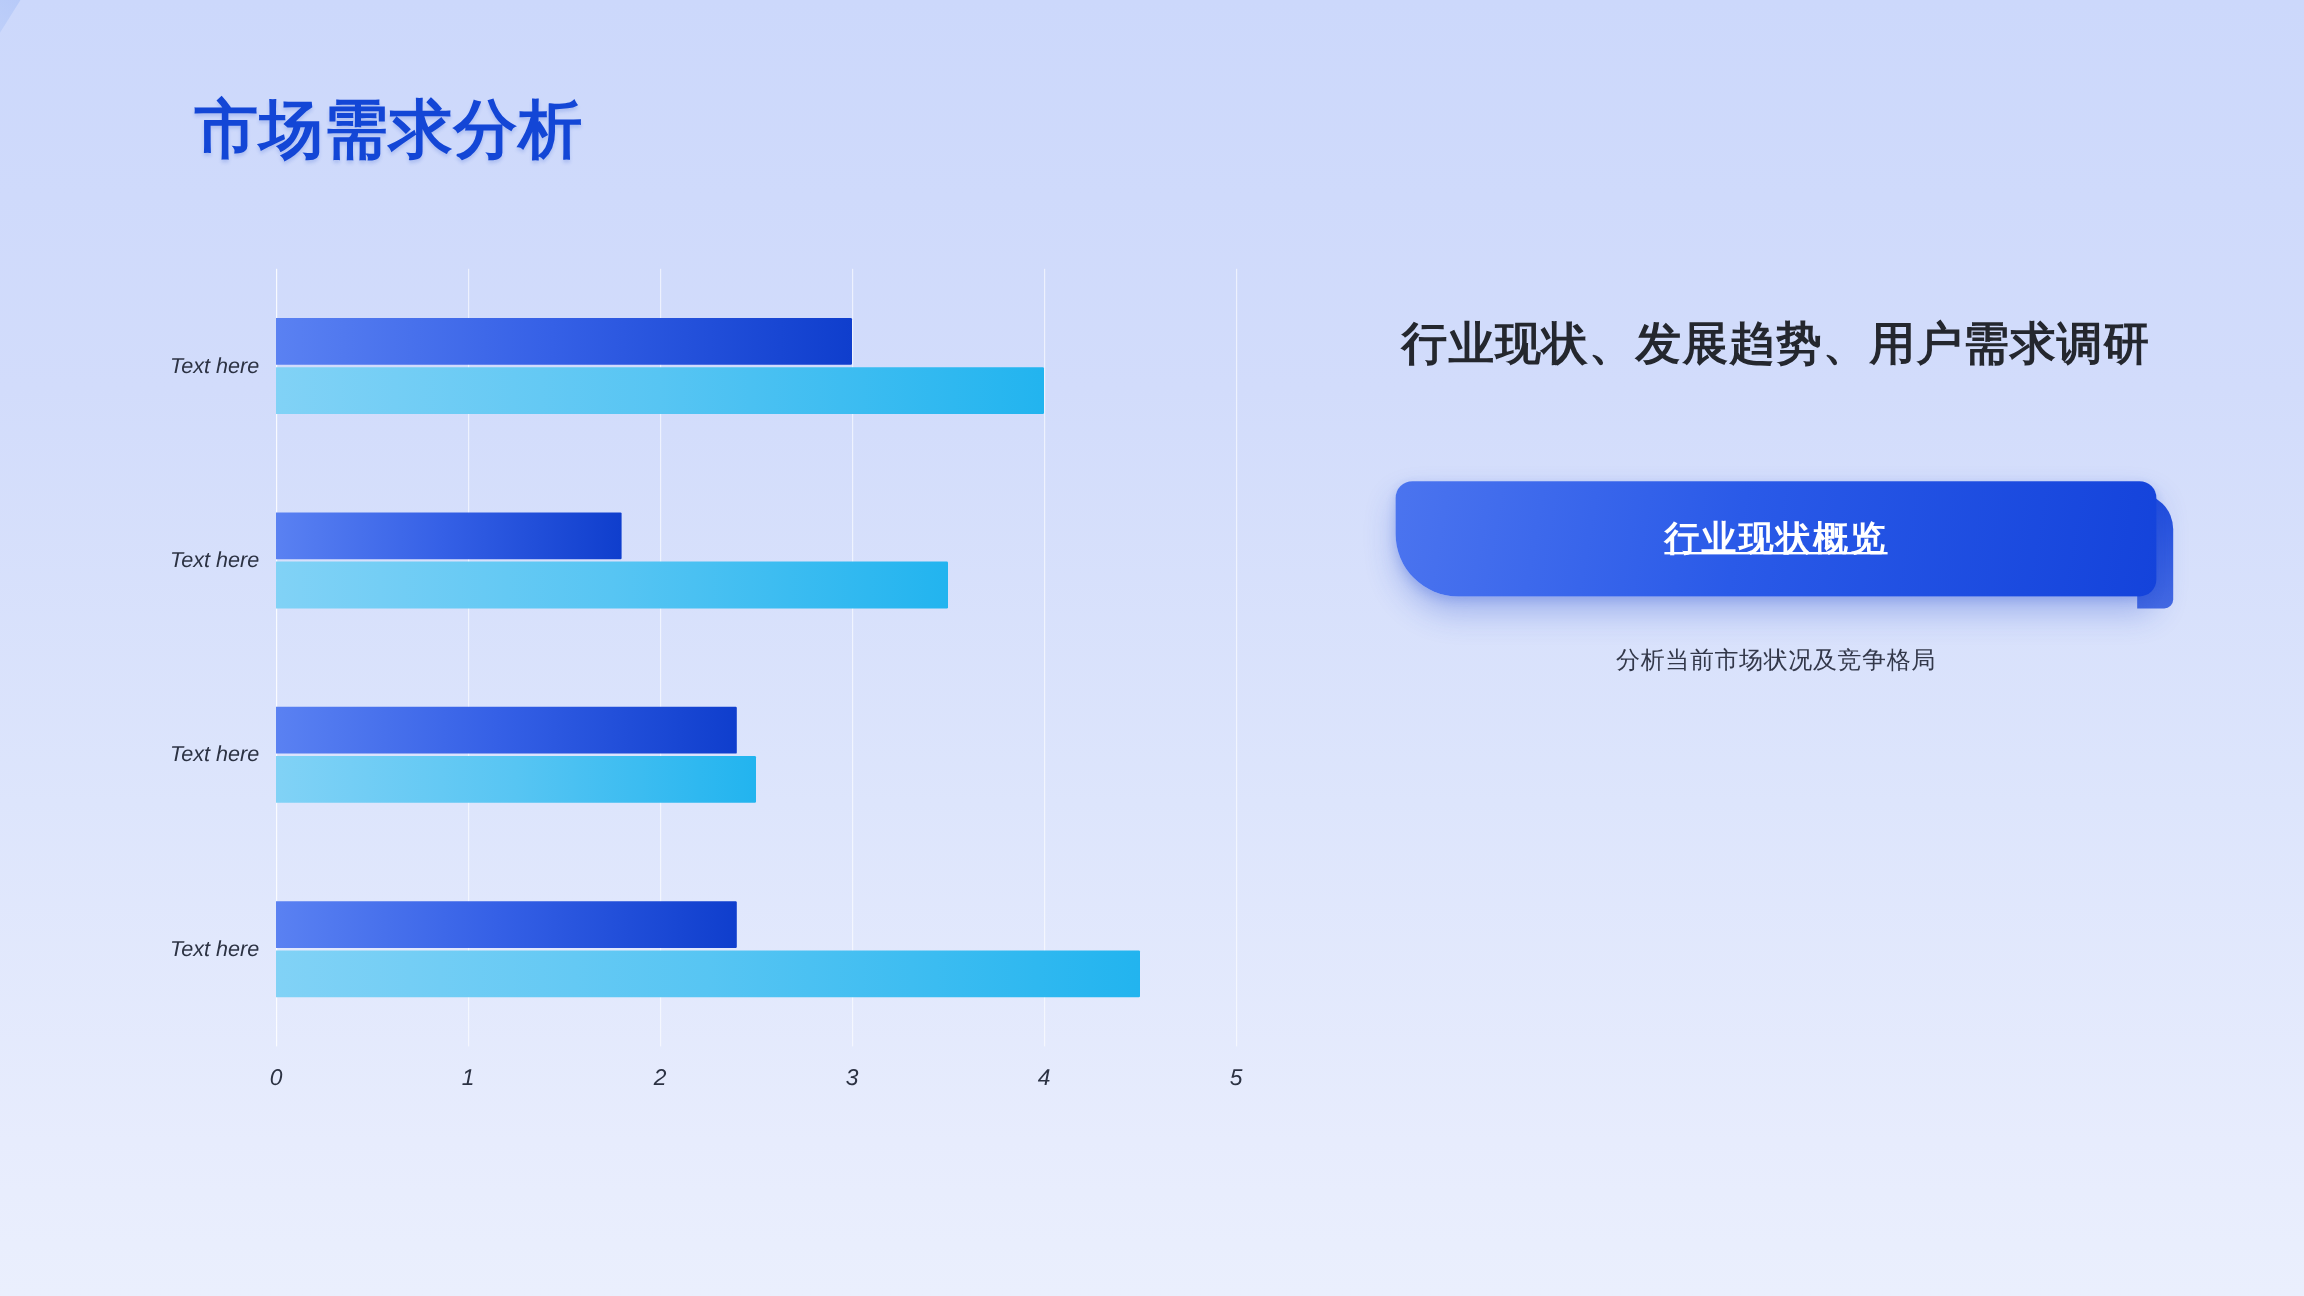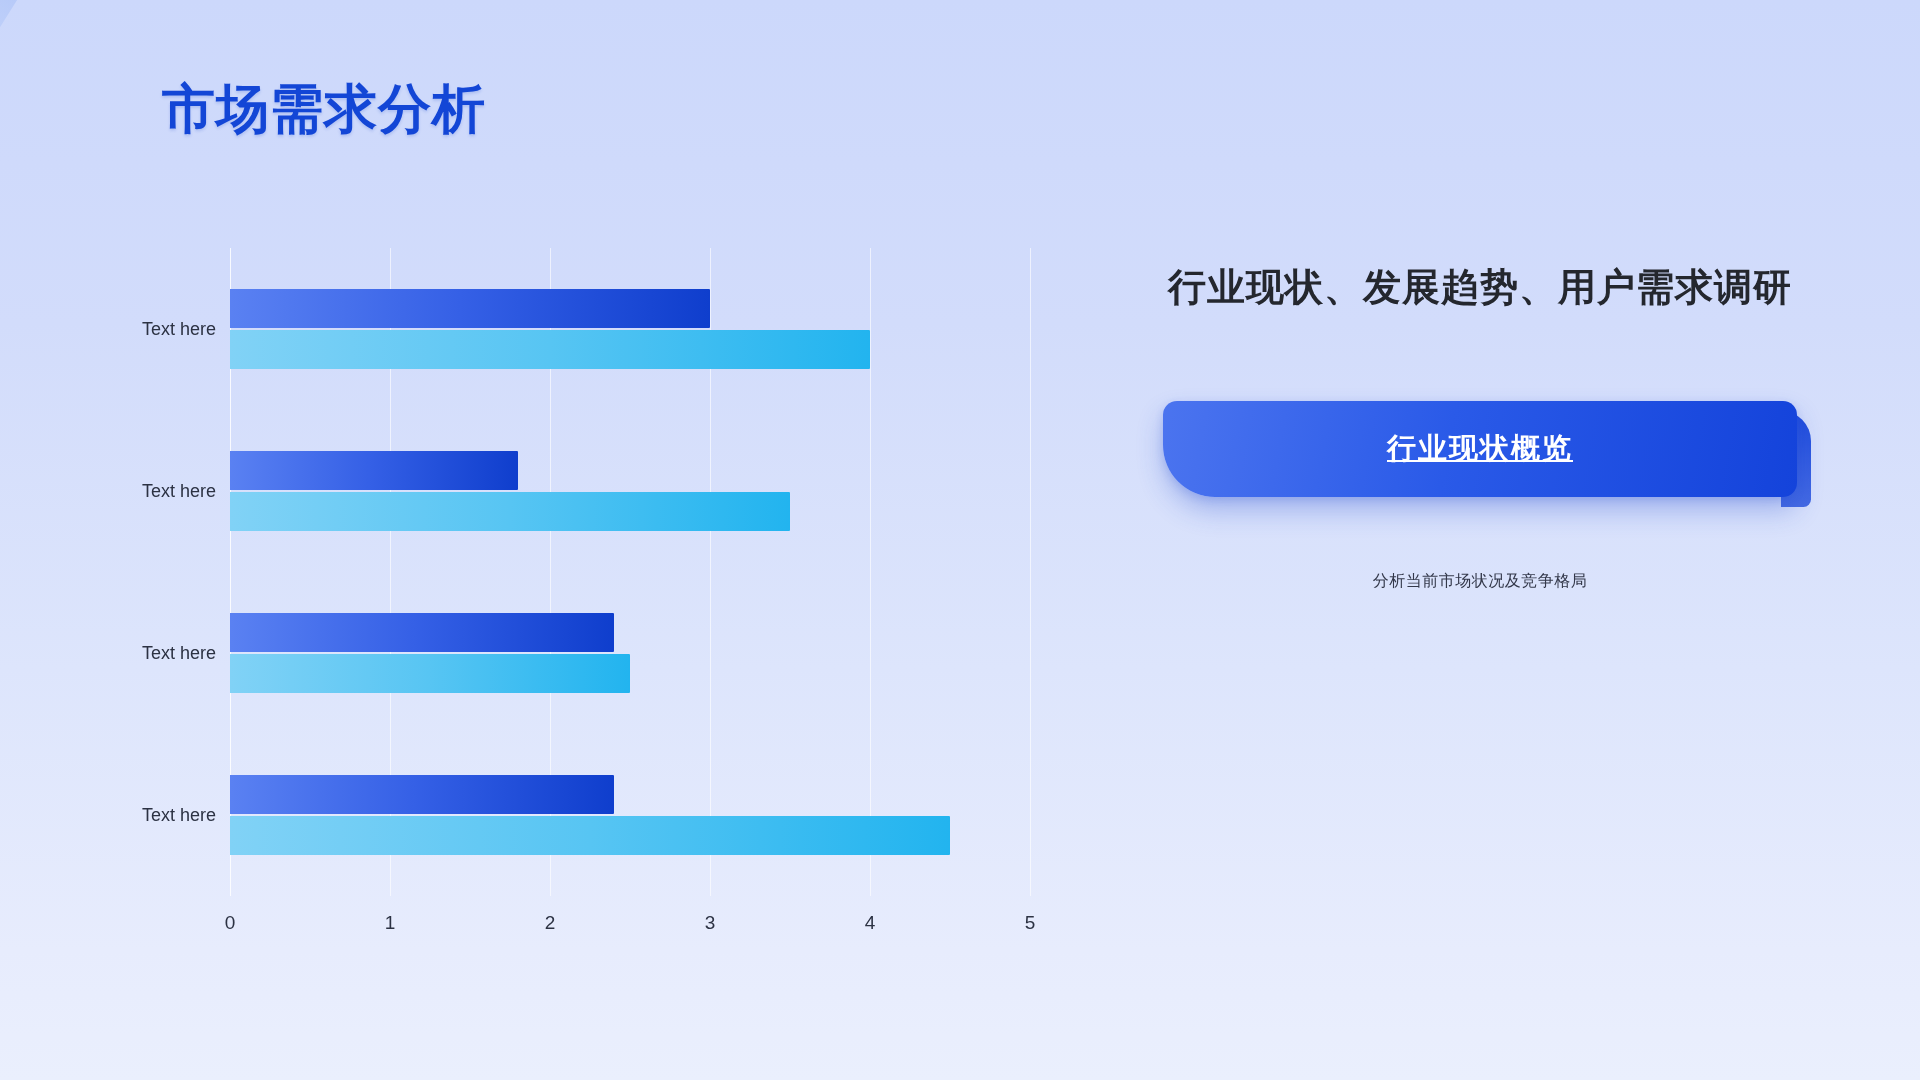--- a/index.html
+++ b/index.html
@@ -25,21 +25,21 @@
   
   #title {
     position:absolute; left:116px; top:80px;
     font-size:53px; font-weight:bold; color:#1346d6;
     letter-spacing:1px; line-height:1.1;
     text-shadow:0 2px 3px rgba(30,70,200,.18);
     margin-left:46px;
   }
 
   
-  #chart { position:absolute; left:110px; top:248px; width:960px; height:660px; }
+  #chart { position:absolute; left:110px; top:224px; width:960px; height:660px;font-style:italic; }
   #plot  { position:absolute; left:120px; top:0;   width:800px; height:648px; }
   .gridline { position:absolute; top:0; bottom:0; width:1px; background:rgba(255,255,255,.62); }
   .gridline.axis0 { background:rgba(255,255,255,.85); }
 
   .grow { position:absolute; left:0; right:0; }
   .cat-label {
     position:absolute; right:calc(100% + 14px); top:50%; transform:translateY(-50%);
     font-size:18px; color:#2c3243; white-space:nowrap;
   }
   .bar { position:absolute; left:0; height:39px; border-radius:0 1px 1px 0; }
@@ -67,21 +67,21 @@
     box-shadow:0 14px 26px rgba(40,80,210,.30), 0 3px 8px rgba(40,80,210,.18);
     border:none; cursor:pointer;
   }
   #cta-button::after {
     content:""; position:absolute; right:-14px; top:10px; width:30px; height:96px;
     background:linear-gradient(180deg,rgba(20,67,219,.95),rgba(20,67,219,.75));
     border-radius:0 40px 10px 0; z-index:-1;
   }
   #cta-label { font-size:29px; font-weight:bold; color:#ffffff; letter-spacing:2px;text-decoration:underline; }
   #panel-caption {
-    margin-top:74px; text-align:center; font-size:16px; color:#33384a; letter-spacing:.5px;
+    margin-top:40px; text-align:center; font-size:20px; color:#33384a; letter-spacing:.5px;
   }
 </style>
 </head>
 <body>
 
 <div id="deco">
   <div class="stripe stripe-a"></div>
   <div class="stripe stripe-b"></div>
 </div>
 

